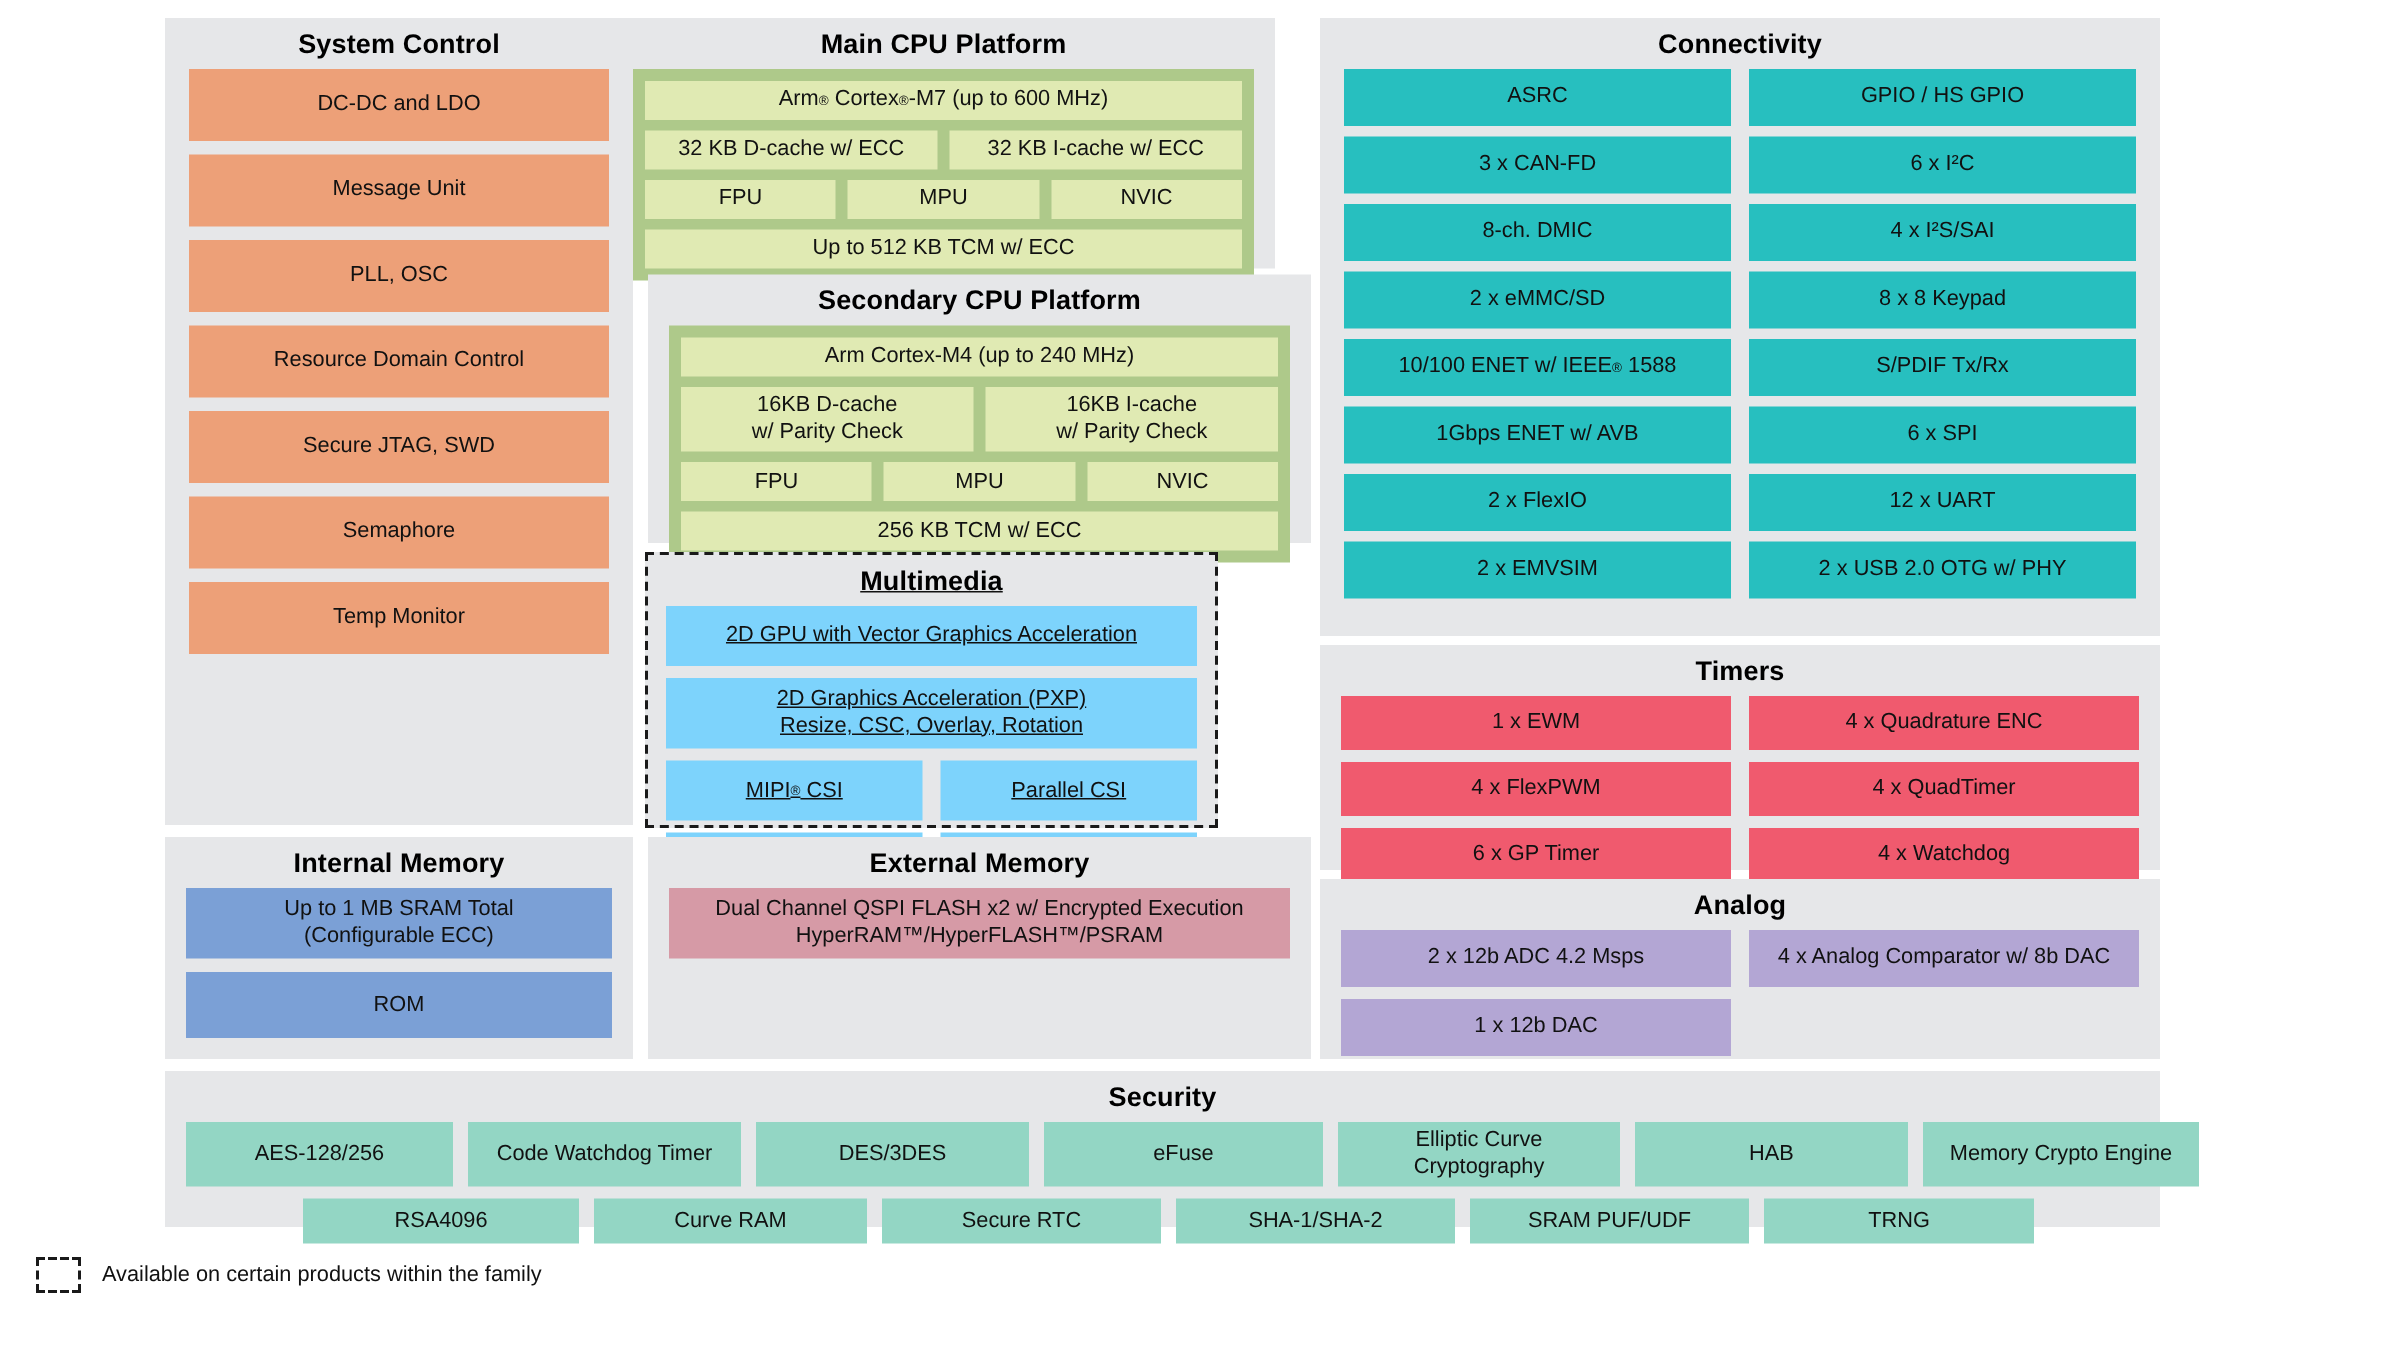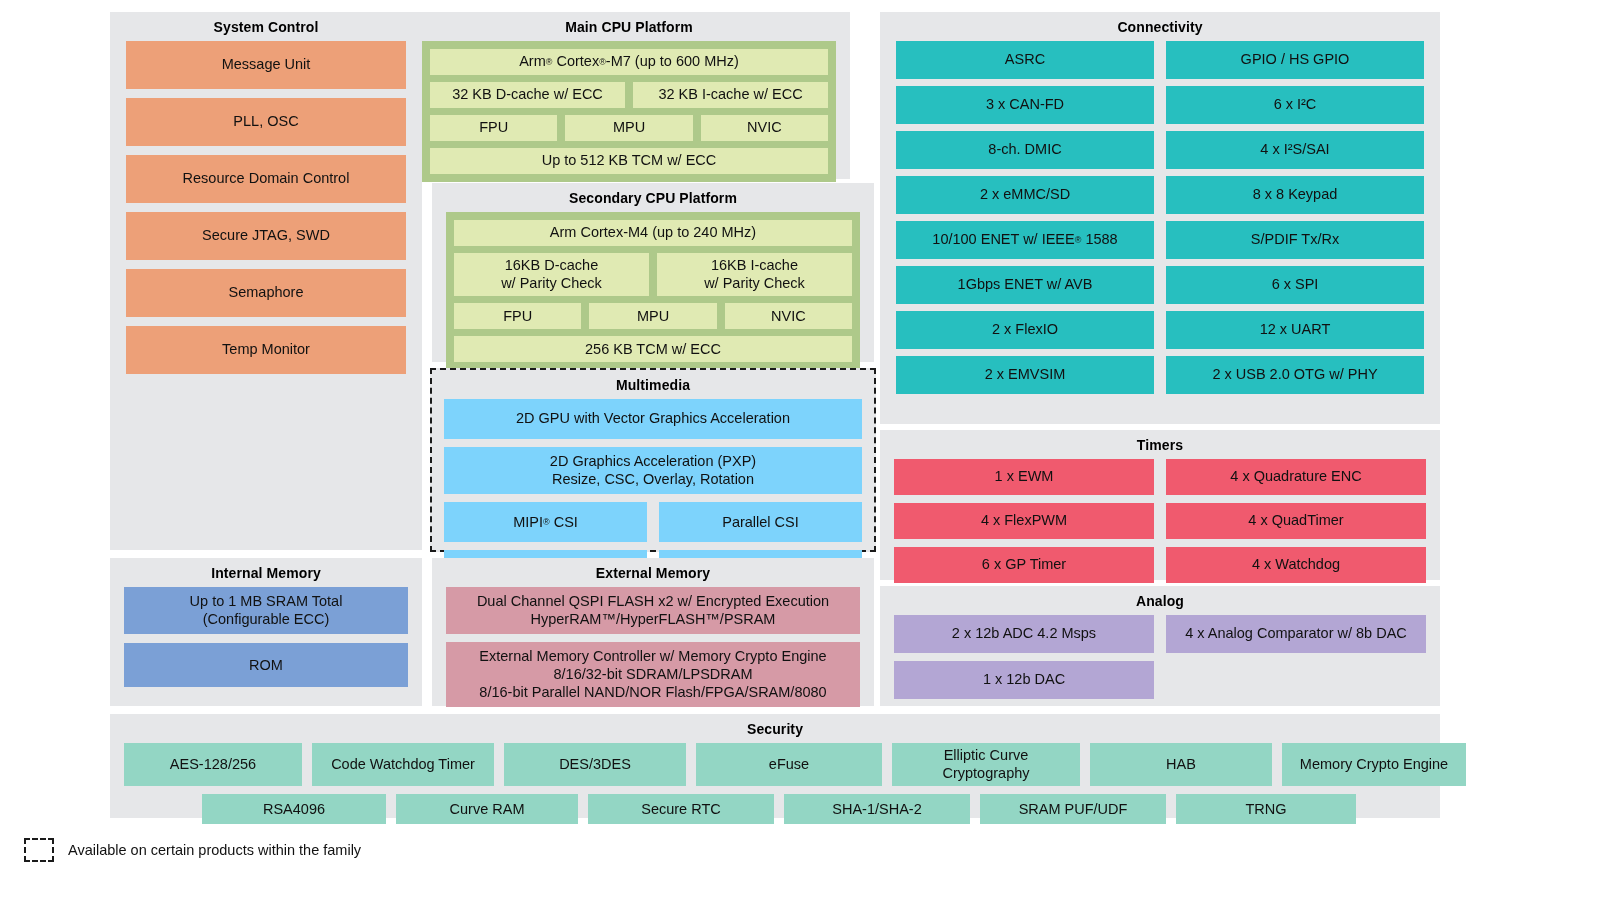--- a/index.html
+++ b/index.html
@@ -6,21 +6,21 @@
   body{
     width:1601px;height:900px;background:#ffffff;
     font-family:"Liberation Sans", sans-serif;
     color:#111111;overflow:hidden;
   }
   #root{position:relative;width:1601px;height:900px;}
 
   .panel{position:absolute;background:#e6e7e9;box-sizing:border-box;}
   .panel.dashed{background:#e6e7e9;border:2px dashed #1a1a1a;}
   .panel-title{
-    text-align:center;font-weight:bold;font-size:14px;color:#000;
+    text-align:center;font-weight:bold;font-size:18px;color:#000;
     padding-top:7px;padding-bottom:6px;letter-spacing:.1px;
   }
   .rows{padding:0 14px 10px 14px;}
   .row{display:flex;gap:10px;margin-bottom:9px;}
   .row:last-child{margin-bottom:0;}
 
   .cell{
     flex:1;display:flex;align-items:center;justify-content:center;
     text-align:center;font-size:14.5px;line-height:1.22;
     padding:6px 6px;box-sizing:border-box;min-height:40px;
@@ -43,21 +43,21 @@
   .cpu-band{background:#aec98a;margin:0 14px 10px 14px;padding:8px;box-sizing:border-box;}
   .cpu-band .row{gap:8px;margin-bottom:7px;}
   .cpu-band .row:last-child{margin-bottom:0;}
   .cpu-band .cell{min-height:26px;font-size:14.5px;padding:4px 4px;}
 
   
   #p-system-control{left:110px;top:12px;width:312px;height:538px;}
   #p-internal-memory{left:110px;top:558px;width:312px;height:148px;}
   #p-main-cpu{left:408px;top:12px;width:442px;height:167px;}
   #p-secondary-cpu{left:432px;top:183px;width:442px;height:179px;}
-  #p-multimedia{left:430px;top:368px;width:446px;height:184px;}
+  #p-multimedia{left:430px;top:368px;width:382px;height:184px;text-decoration:underline;}
   #p-external-memory{left:432px;top:558px;width:442px;height:148px;}
   #p-connectivity{left:880px;top:12px;width:560px;height:412px;}
   #p-timers{left:880px;top:430px;width:560px;height:150px;}
   #p-analog{left:880px;top:586px;width:560px;height:120px;}
   #p-security{left:110px;top:714px;width:1330px;height:104px;}
 
   #p-system-control .cell{min-height:48px;}
   #p-system-control .rows{padding:0 16px 10px 16px;}
   #p-system-control .row{margin-bottom:9px;}
 
@@ -87,20 +87,23 @@
 </style>
 </head>
 <body>
 
 <div id="root">
 
   <div class="panel" id="p-system-control">
     <div class="panel-title">System Control</div>
     <div class="rows">
       <div class="row">
+          <div class="cell c-orange">DC-DC and LDO</div>
+        </div>
+      <div class="row">
           <div class="cell c-orange">Message Unit</div>
         </div>
       <div class="row">
           <div class="cell c-orange">PLL, OSC</div>
         </div>
       <div class="row">
           <div class="cell c-orange">Resource Domain Control</div>
         </div>
       <div class="row">
           <div class="cell c-orange">Secure JTAG, SWD</div>
@@ -191,25 +194,20 @@
       </div>
     </div>
   </div>
 
   <div class="panel" id="p-external-memory">
     <div class="panel-title">External Memory</div>
     <div class="rows">
       <div class="row">
           <div class="cell c-pink">Dual Channel QSPI FLASH x2 w/ Encrypted Execution
 HyperRAM™/HyperFLASH™/PSRAM</div>
-        </div>
-      <div class="row">
-          <div class="cell c-pink">External Memory Controller w/ Memory Crypto Engine
-8/16/32-bit SDRAM/LPSDRAM
-8/16-bit Parallel NAND/NOR Flash/FPGA/SRAM/8080</div>
         </div>
     </div>
   </div>
 
   <div class="panel" id="p-connectivity">
     <div class="panel-title">Connectivity</div>
     <div class="rows">
       <div class="row">
         <div class="cell c-teal">ASRC</div>
         <div class="cell c-teal">GPIO / HS GPIO</div>

